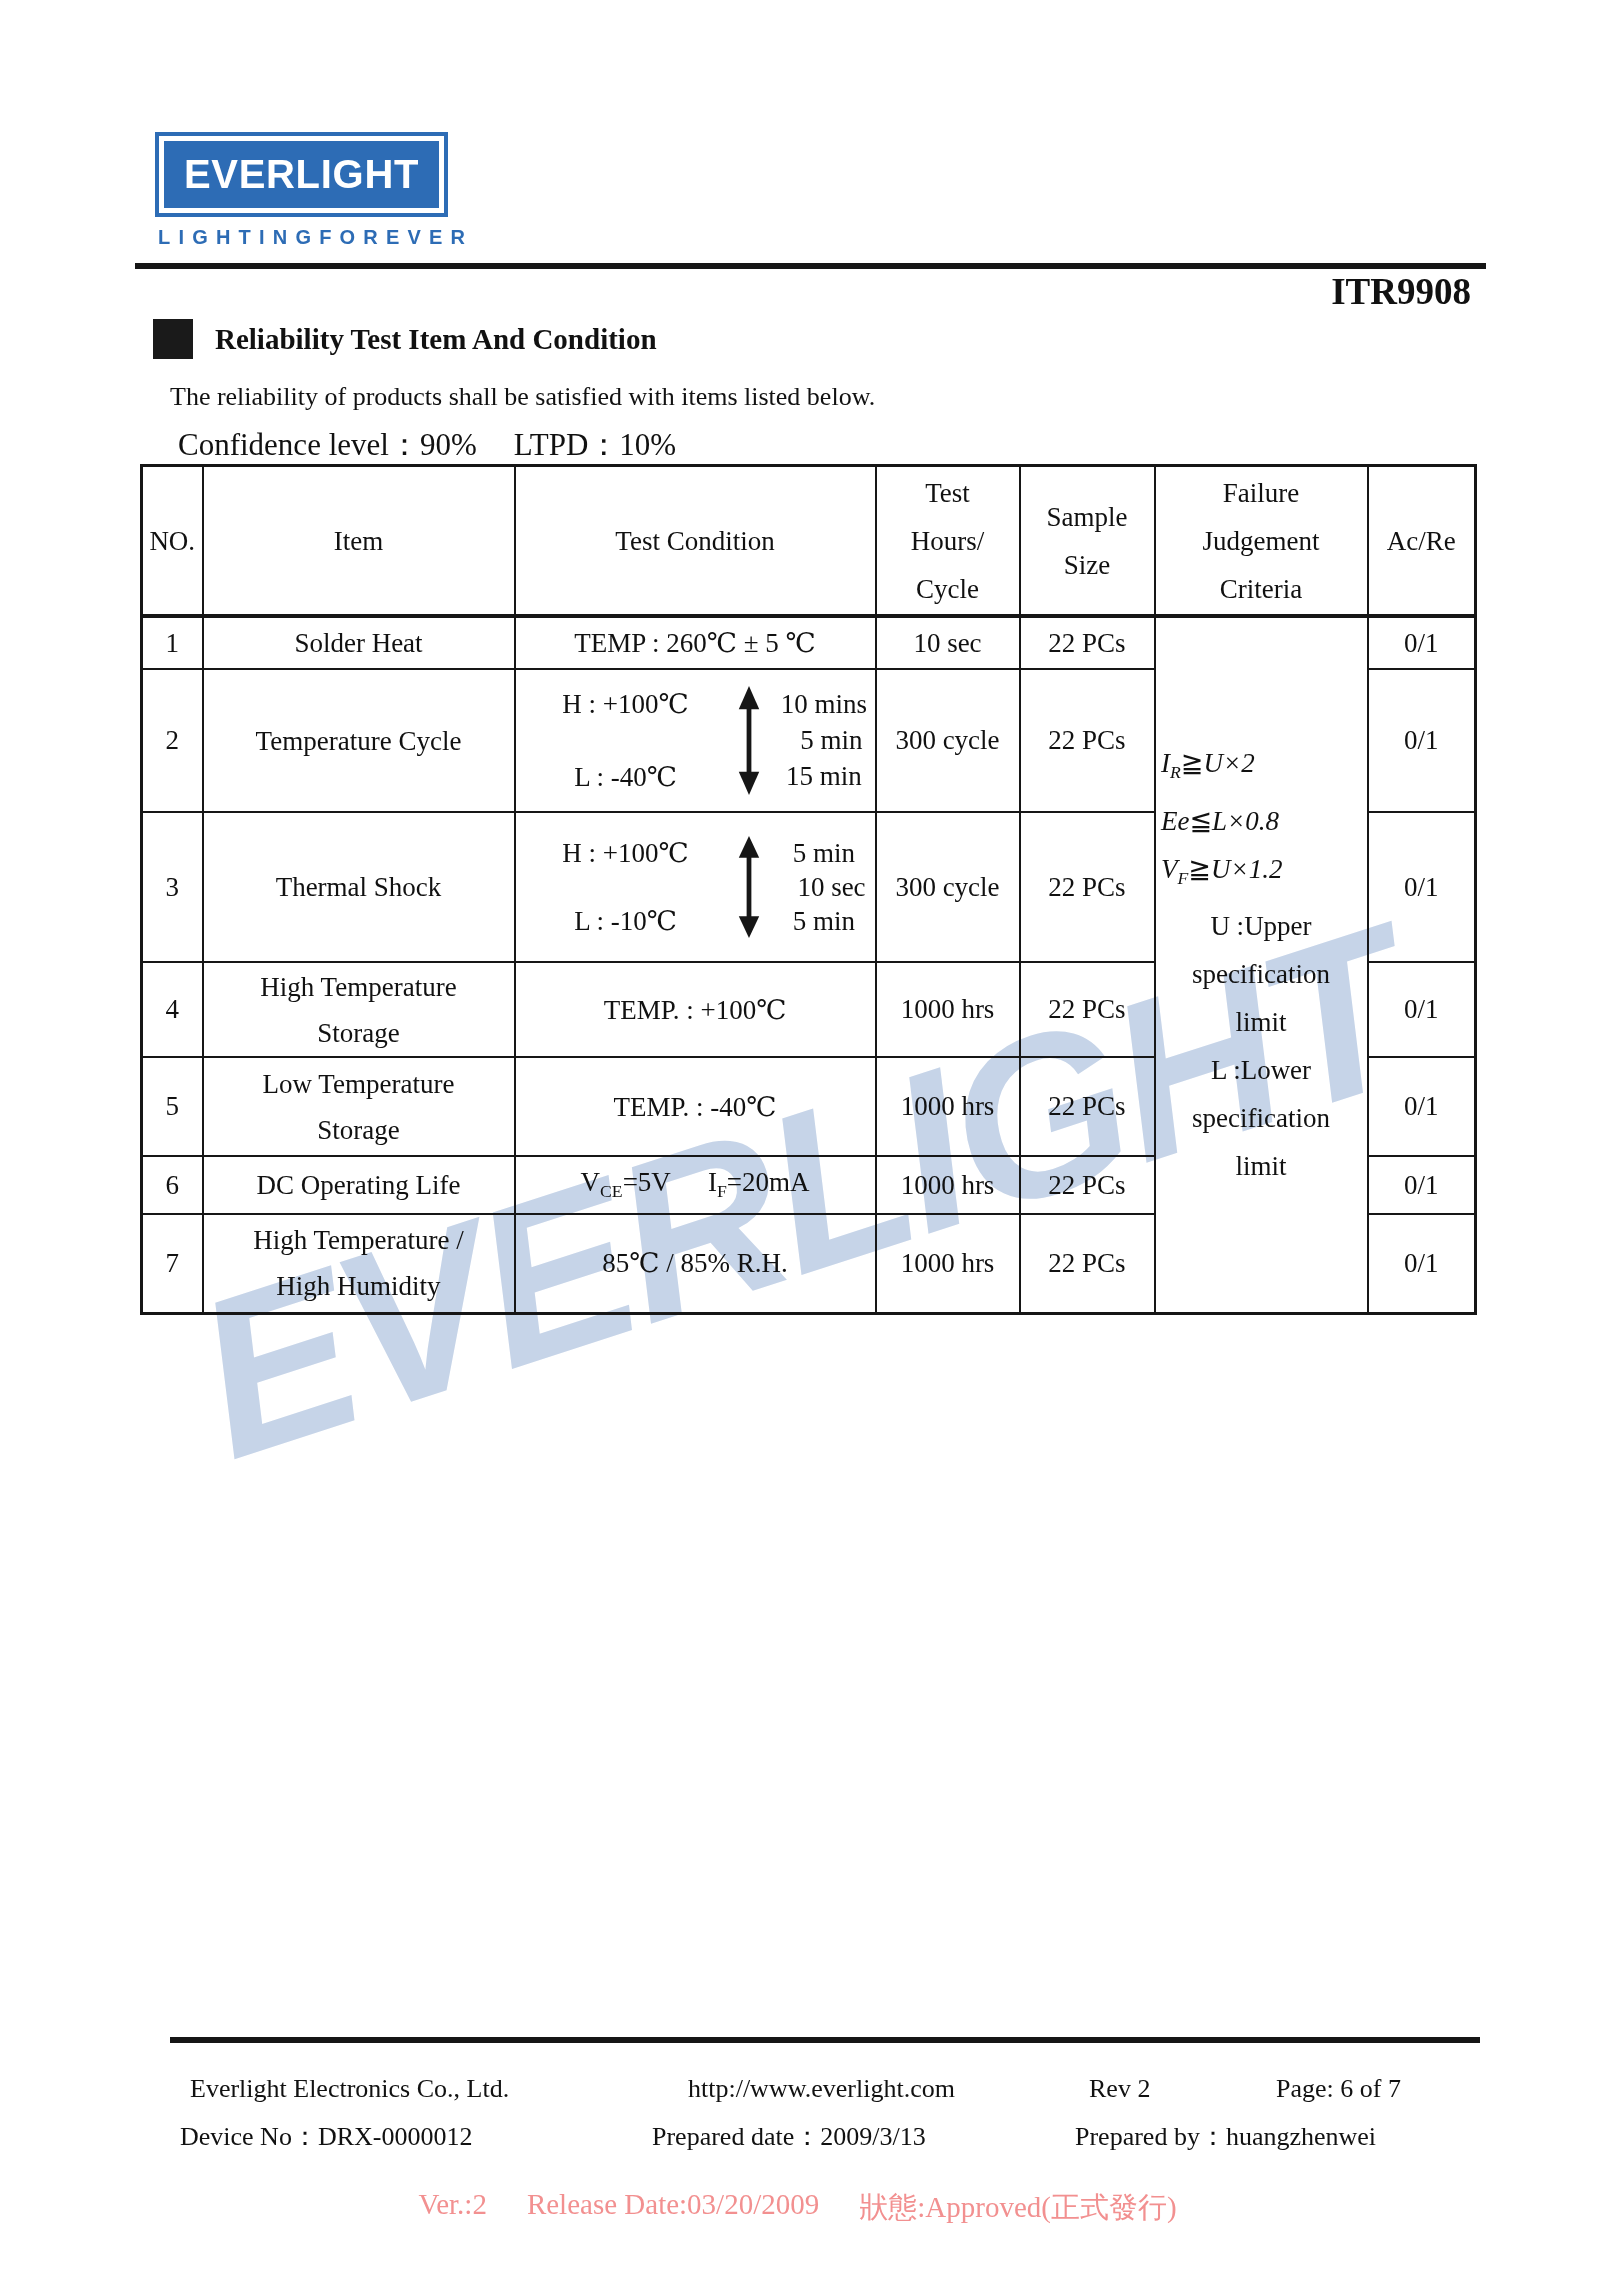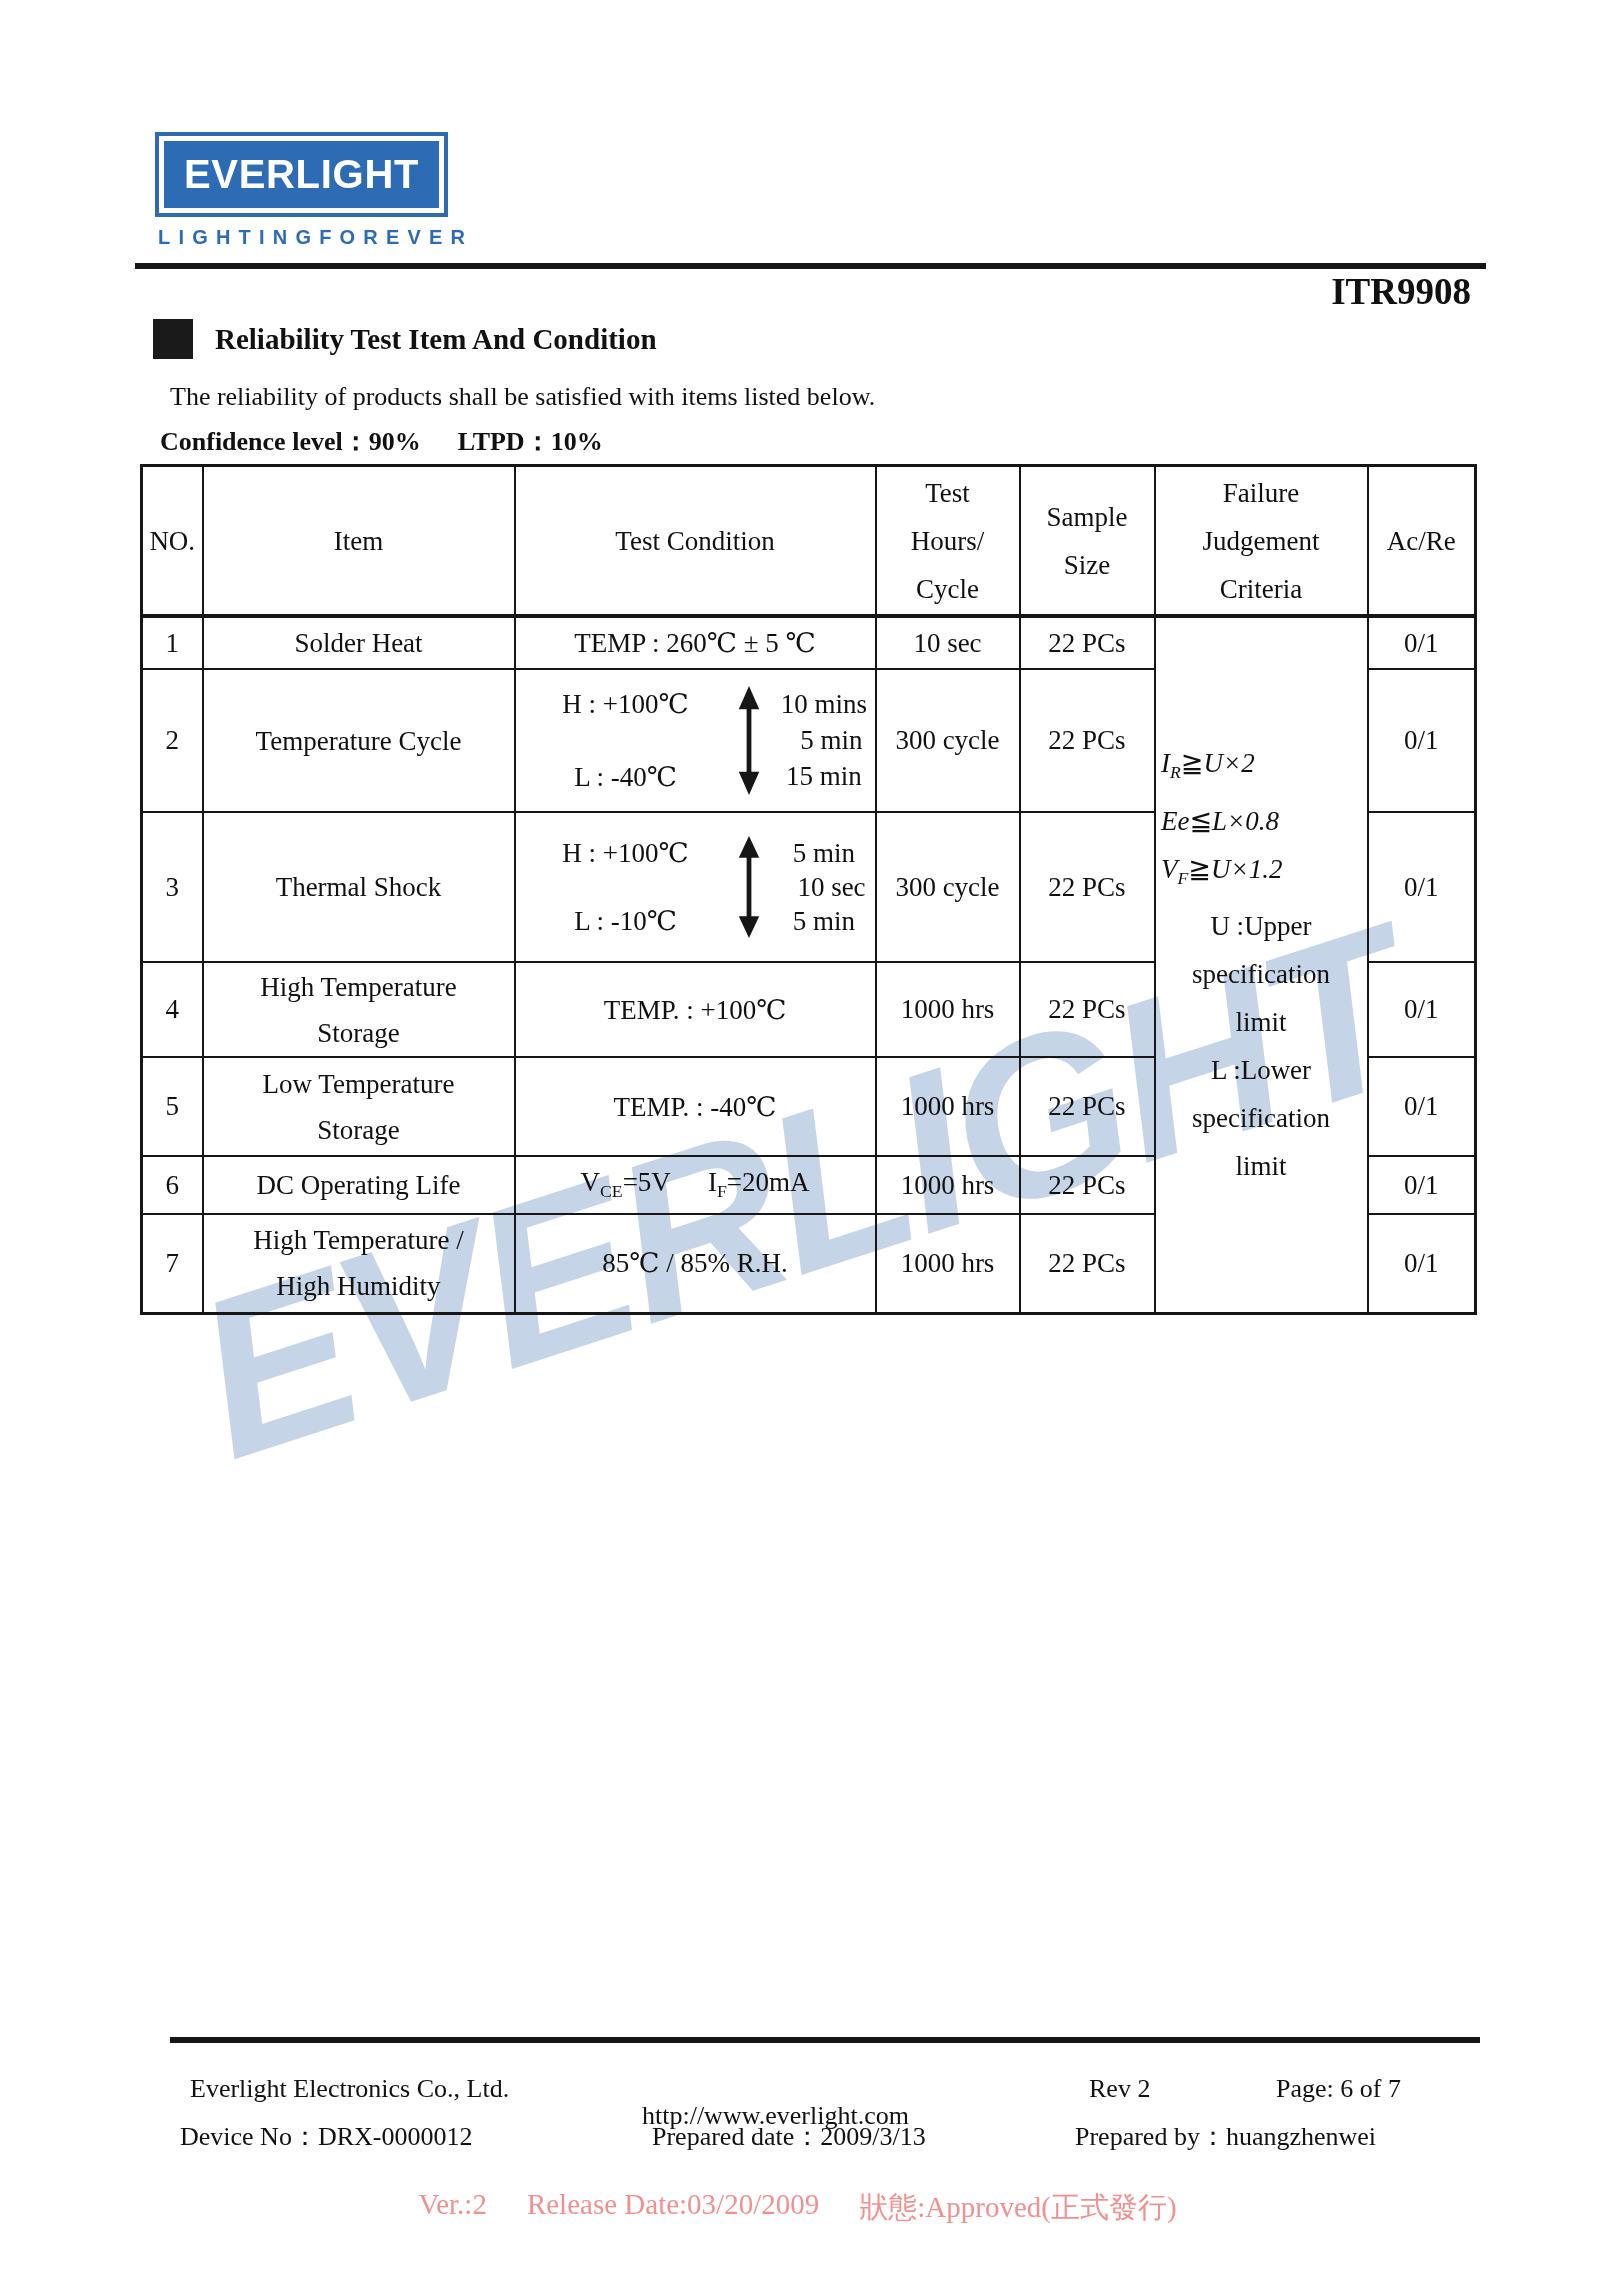--- a/index.html
+++ b/index.html
@@ -31,21 +31,21 @@
   
   .top-rule{position:absolute;left:135px;top:263px;width:1351px;height:6.1px;background:#161616;}
   .part-number{
     position:absolute;right:151px;top:270px;font-size:37px;font-weight:bold;
   }
   .section-bullet{position:absolute;left:153px;top:319px;width:40px;height:40px;background:#1a1a1a;}
   .section-title{
     position:absolute;left:215px;top:323px;font-size:29px;font-weight:bold;
   }
   .intro-1{position:absolute;left:170px;top:382px;font-size:26px;}
-  .intro-2{position:absolute;left:160px;top:424px;font-size:26px;font-weight:bold;}
+  .intro-2{position:absolute;left:178px;top:424px;font-size:31px;}
   .intro-2 .gap{display:inline-block;width:37px;}
   
   .watermark{
     position:absolute;left:205px;top:1064px;width:1193px;height:259px;
     display:flex;align-items:center;justify-content:center;
     transform:rotate(-18deg);
     font-family:"Liberation Sans","DejaVu Sans",sans-serif;
     font-weight:bold;font-style:italic;font-size:225px;letter-spacing:-4.1px;
     color:#c6d4e8;white-space:nowrap;z-index:1;user-select:none;
   }
@@ -81,21 +81,21 @@
   .cg-t2{grid-column:3;grid-row:2;padding-left:15px;}
   .cg-t3{grid-column:3;grid-row:3;}
   td.criteria-cell{vertical-align:top;padding-top:68px;line-height:48px;font-size:29px;}
   .crit-left{text-align:left;padding-left:5.5px;font-style:italic;}
   .crit-center{text-align:center;}
   sub.sm{font-size:17.7px;}
   
   .bottom-rule{position:absolute;left:170px;top:2037px;width:1310px;height:6.1px;background:#161616;}
   .ft{position:absolute;font-size:26px;white-space:nowrap;}
   .f-company{left:180px;top:2074px;margin-left:10px;}
-  .f-url{left:642px;top:2074px;margin-top:27px;}
+  .f-url{left:688px;top:2074px;}
   .f-rev{left:1089px;top:2074px;}
   .f-page{left:1276px;top:2074px;}
   .f-device{left:180px;top:2119px;}
   .f-pdate{left:652px;top:2119px;}
   .f-pby{left:1075px;top:2119px;}
   .release-line{
     position:absolute;left:0;top:2188px;width:1595px;
     display:flex;justify-content:center;gap:40px;
     color:#f29090;font-size:29px;
   }

